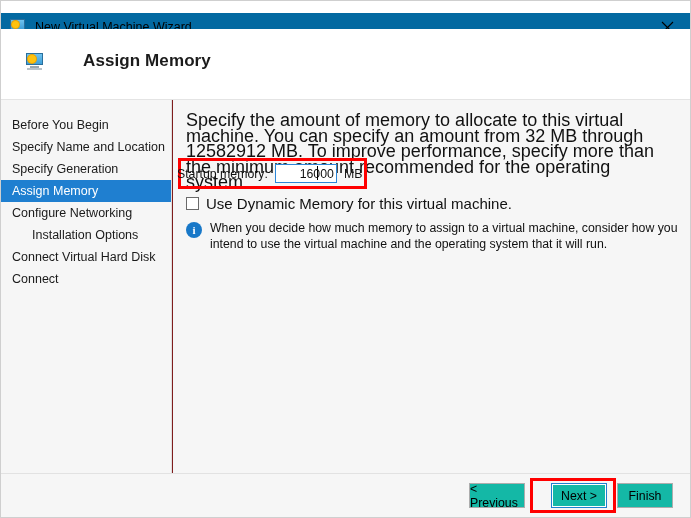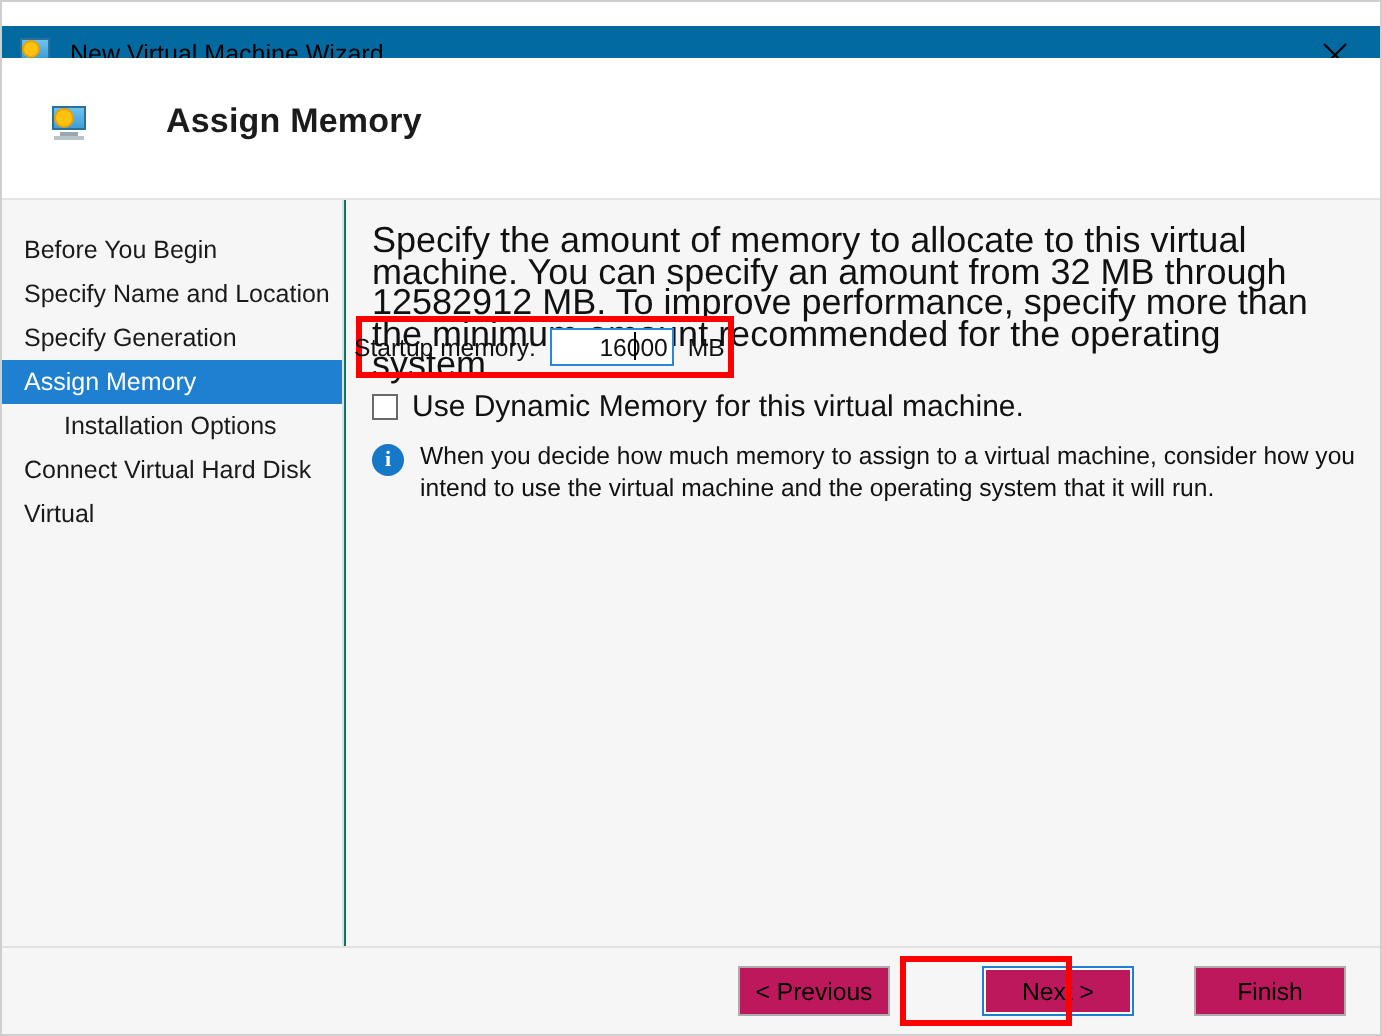--- a/index.html
+++ b/index.html
@@ -123,21 +123,21 @@
     color: #1b1b1b;
     letter-spacing: 0.1px;
   }
 
   
   .body {
     position: absolute;
     left: 0; top: 99px;
     width: 100%;
     height: 375px;
-    background: #0f766e;
+    background: #7f1d1d;
     box-sizing: border-box;
   }
 
   .sidebar {
     position: absolute;
     left: 0; top: 0;
     width: 171px;
     height: 100%;
     background: #f6f6f6;
     border-right: 1px solid #dfdfdf;
@@ -293,33 +293,32 @@
     box-sizing: border-box;
   }
   .btnrow {
     position: absolute;
     right: 17px;
     top: 9px;
     display: flex;
     gap: 10px;
   }
   .btn {
-    width: 76px;
+    width: 56px;
     height: 25px;
     box-sizing: border-box;
     border: 1px solid #adadad;
-    background: #be185d;
+    background: #14b8a6;
     font-family: "Liberation Sans", sans-serif;
     font-size: 12.3px;
     color: #000000;
     display: flex;
     align-items: center;
     justify-content: center;
     cursor: pointer;
-    margin-left: 20px;
   }
   .btn.default {
     border: 1px solid #1f7fd0;
     box-shadow: inset 0 0 0 1px #ffffff;
   }
   .btn-wrap { position: relative; padding-left: 16px; }
   .annot-next {
     position: absolute;
     left: -5px;
     top: -5px;
@@ -361,23 +360,24 @@
     <div class="header-title">Assign Memory</div>
   </div>
 
   <div class="body">
 
     <div class="sidebar">
       <div class="nav-item">Before You Begin</div>
       <div class="nav-item">Specify Name and Location</div>
       <div class="nav-item">Specify Generation</div>
       <div class="nav-item active">Assign Memory</div>
+      <div class="nav-item">Configure Networking</div>
       <div class="nav-item sub">Installation Options</div>
       <div class="nav-item">Connect Virtual Hard Disk</div>
-      <div class="nav-item">Virtual</div>
+      <div class="nav-item">Connect</div>
     </div>
 
     <div class="content">
 
       <p class="intro">Specify the amount of memory to allocate to this virtual machine. You can specify an amount from 32 MB through 12582912 MB. To improve performance, specify more than the minimum amount recommended for the operating system.</p>
 
       <div class="annot-memory"></div>
 
       <div class="memrow">
         <span class="memrow-label">Startup memory:</span>

